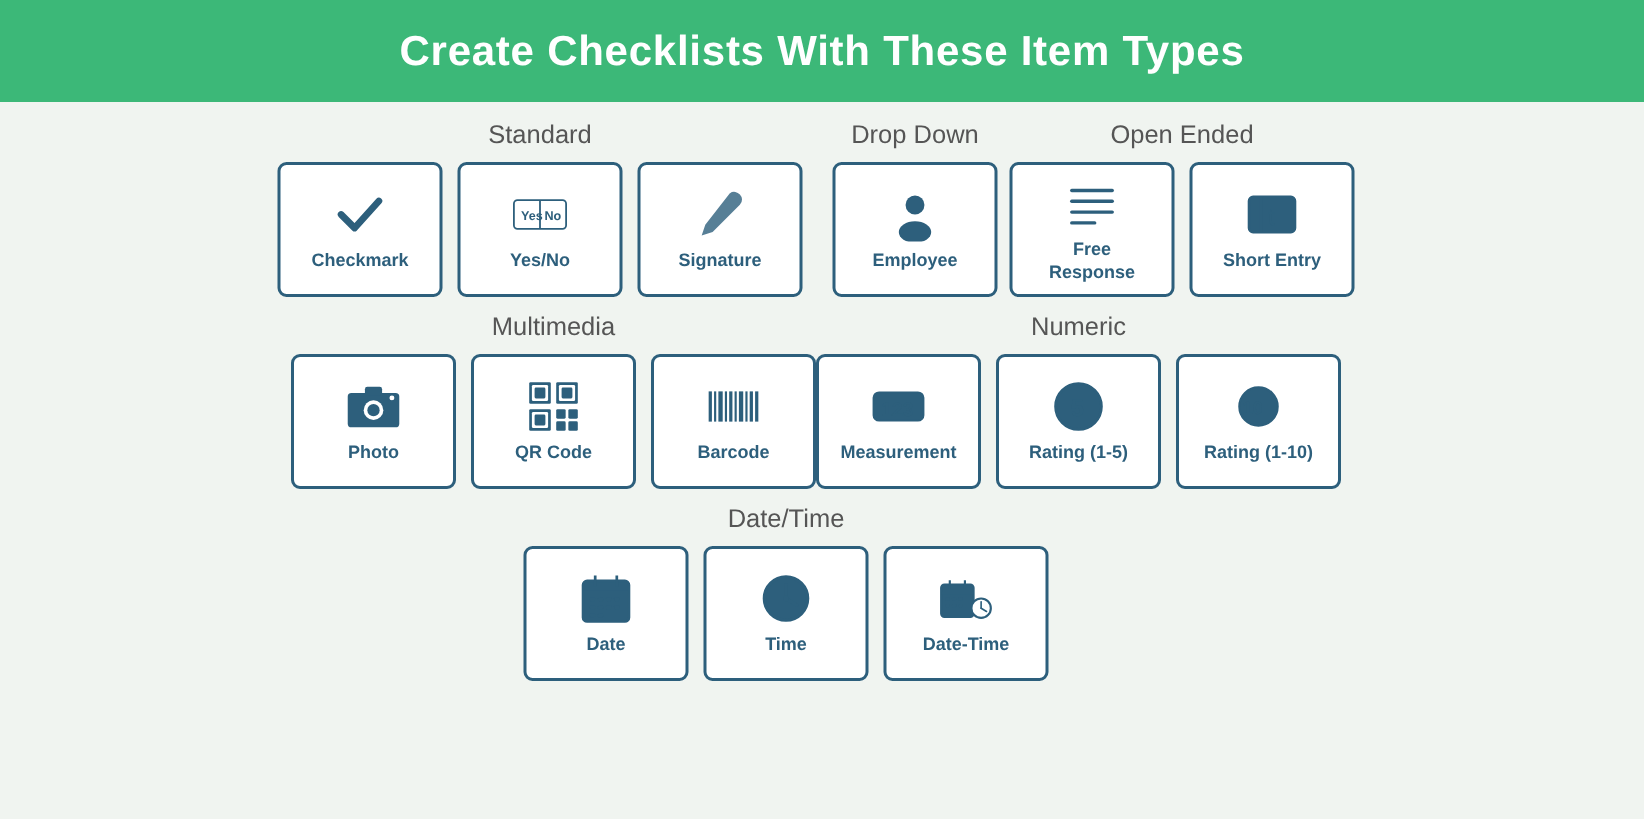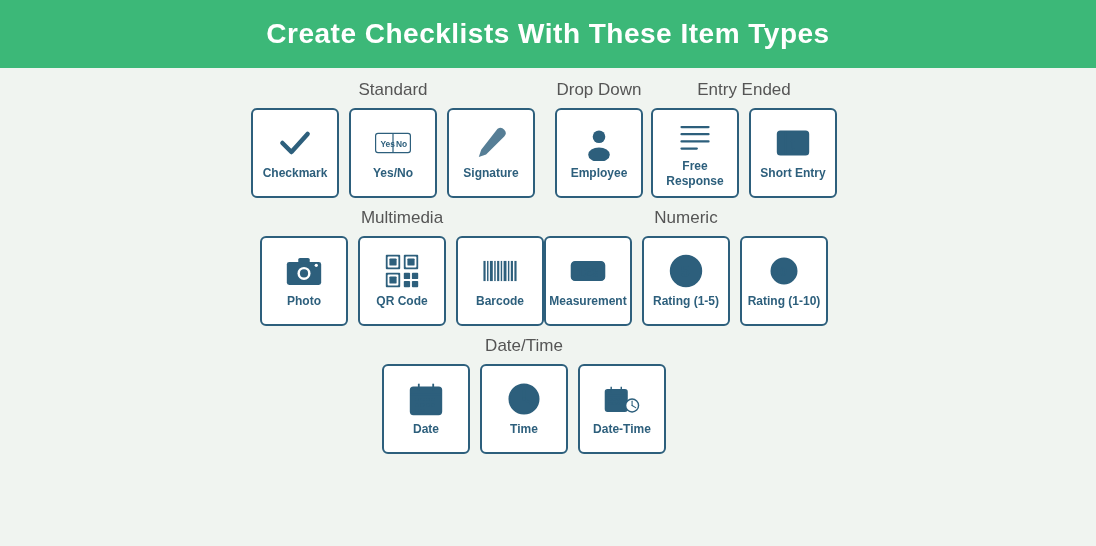--- a/index.html
+++ b/index.html
@@ -37,21 +37,21 @@
     .group {
       display: flex;
       flex-direction: column;
       align-items: center;
     }
     .items-row {
       display: flex;
       gap: 10px;
     }
     .item-box {
-      width: 88px;
+      width: 110px;
       height: 90px;
       border: 2px solid #2d5f7c;
       border-radius: 6px;
       background: white;
       display: flex;
       flex-direction: column;
       align-items: center;
       justify-content: center;
       gap: 5px;
       cursor: pointer;
@@ -141,21 +141,21 @@
             </svg>
           </div>
           <div class="label">Employee</div>
         </div>
 
 
       </div>
     </div>
 
     <div class="group">
-      <div class="section-label">Entry Ended</div>
+      <div class="section-label">Open Ended</div>
       <div class="items-row">
 
         <div class="item-box">
           <div class="icon">
             <svg viewBox="0 0 40 38" fill="none" stroke="#2d5f7c" stroke-width="2.5" stroke-linecap="round">
               <line x1="5" y1="9" x2="35" y2="9"></line>
               <line x1="5" y1="17" x2="35" y2="17"></line>
               <line x1="5" y1="25" x2="35" y2="25"></line>
               <line x1="5" y1="33" x2="22" y2="33"></line>
             </svg>

